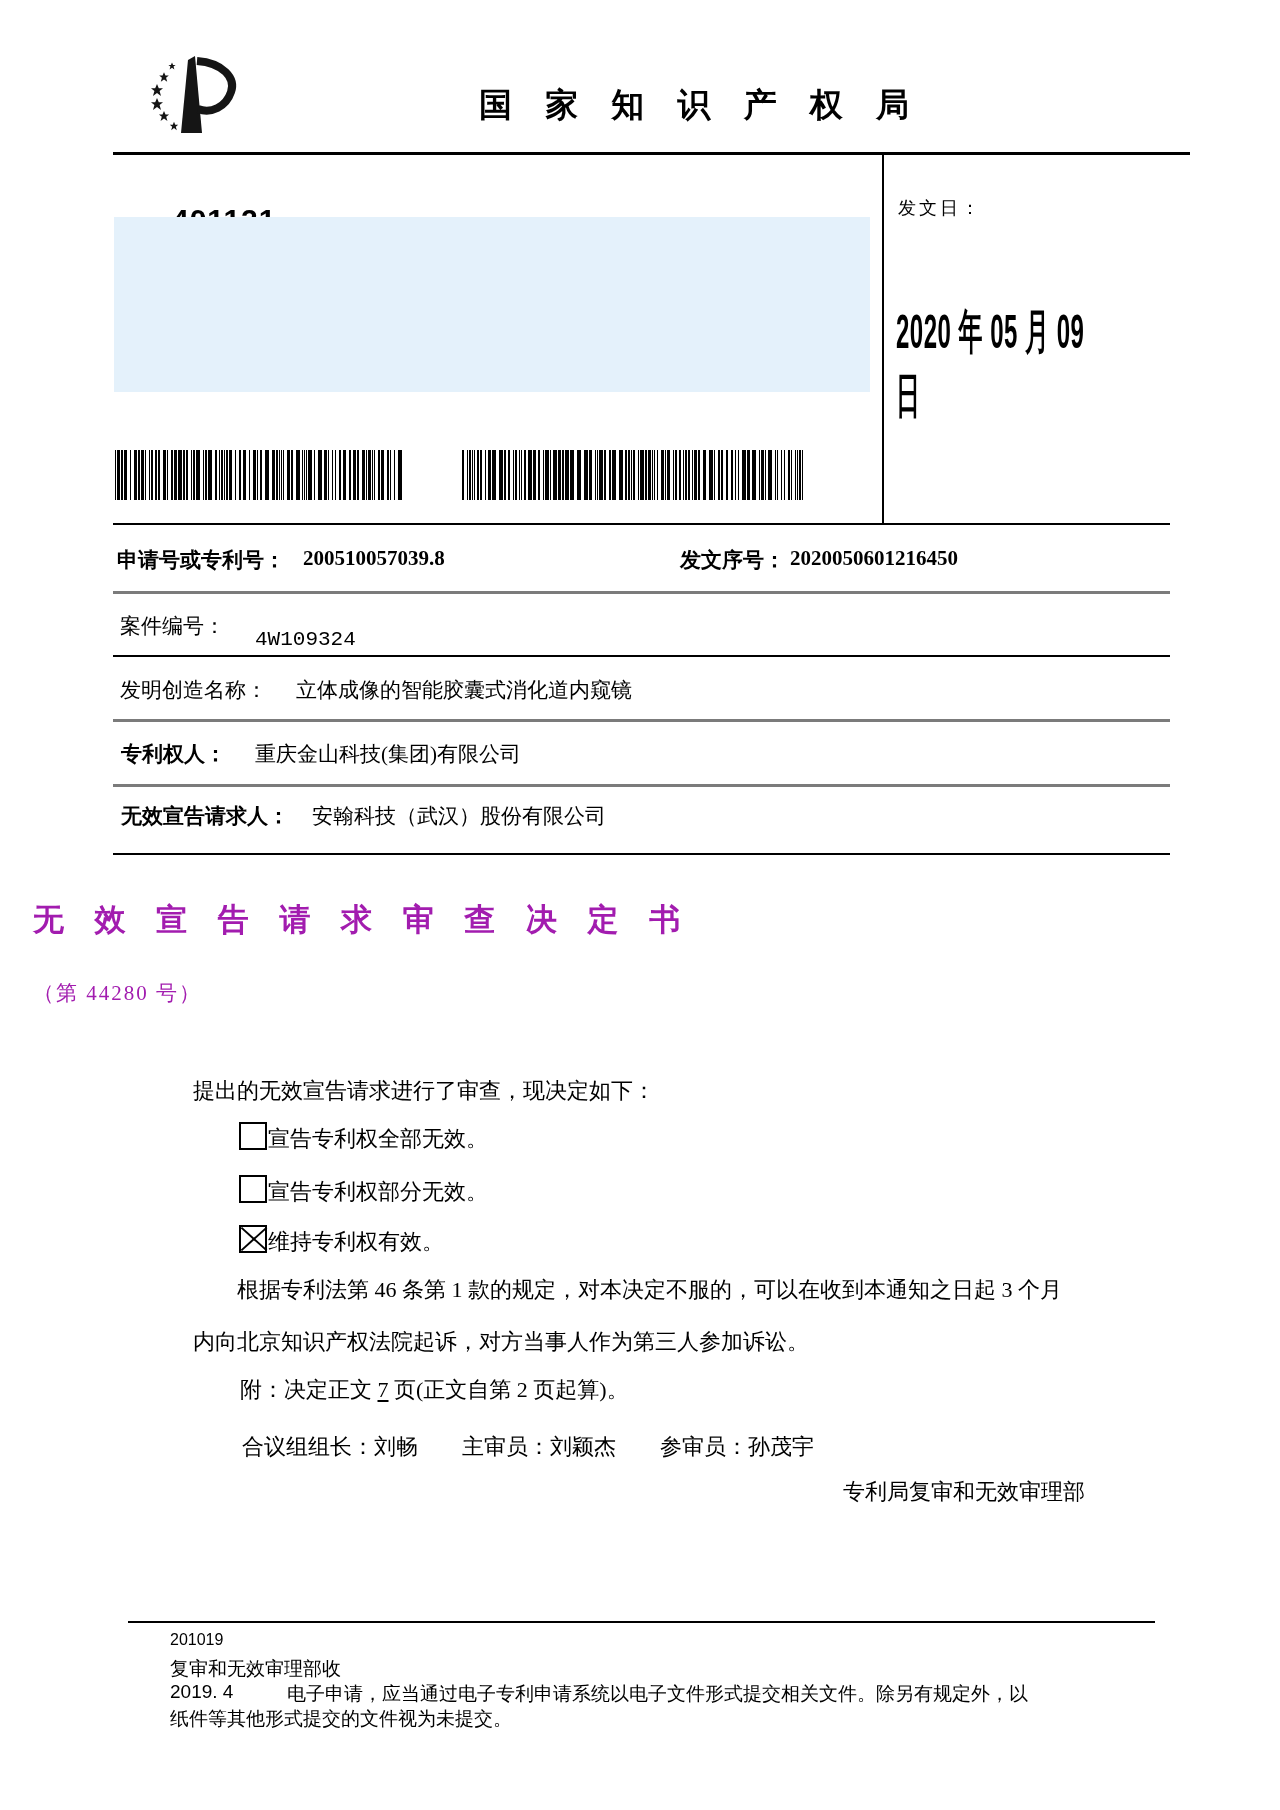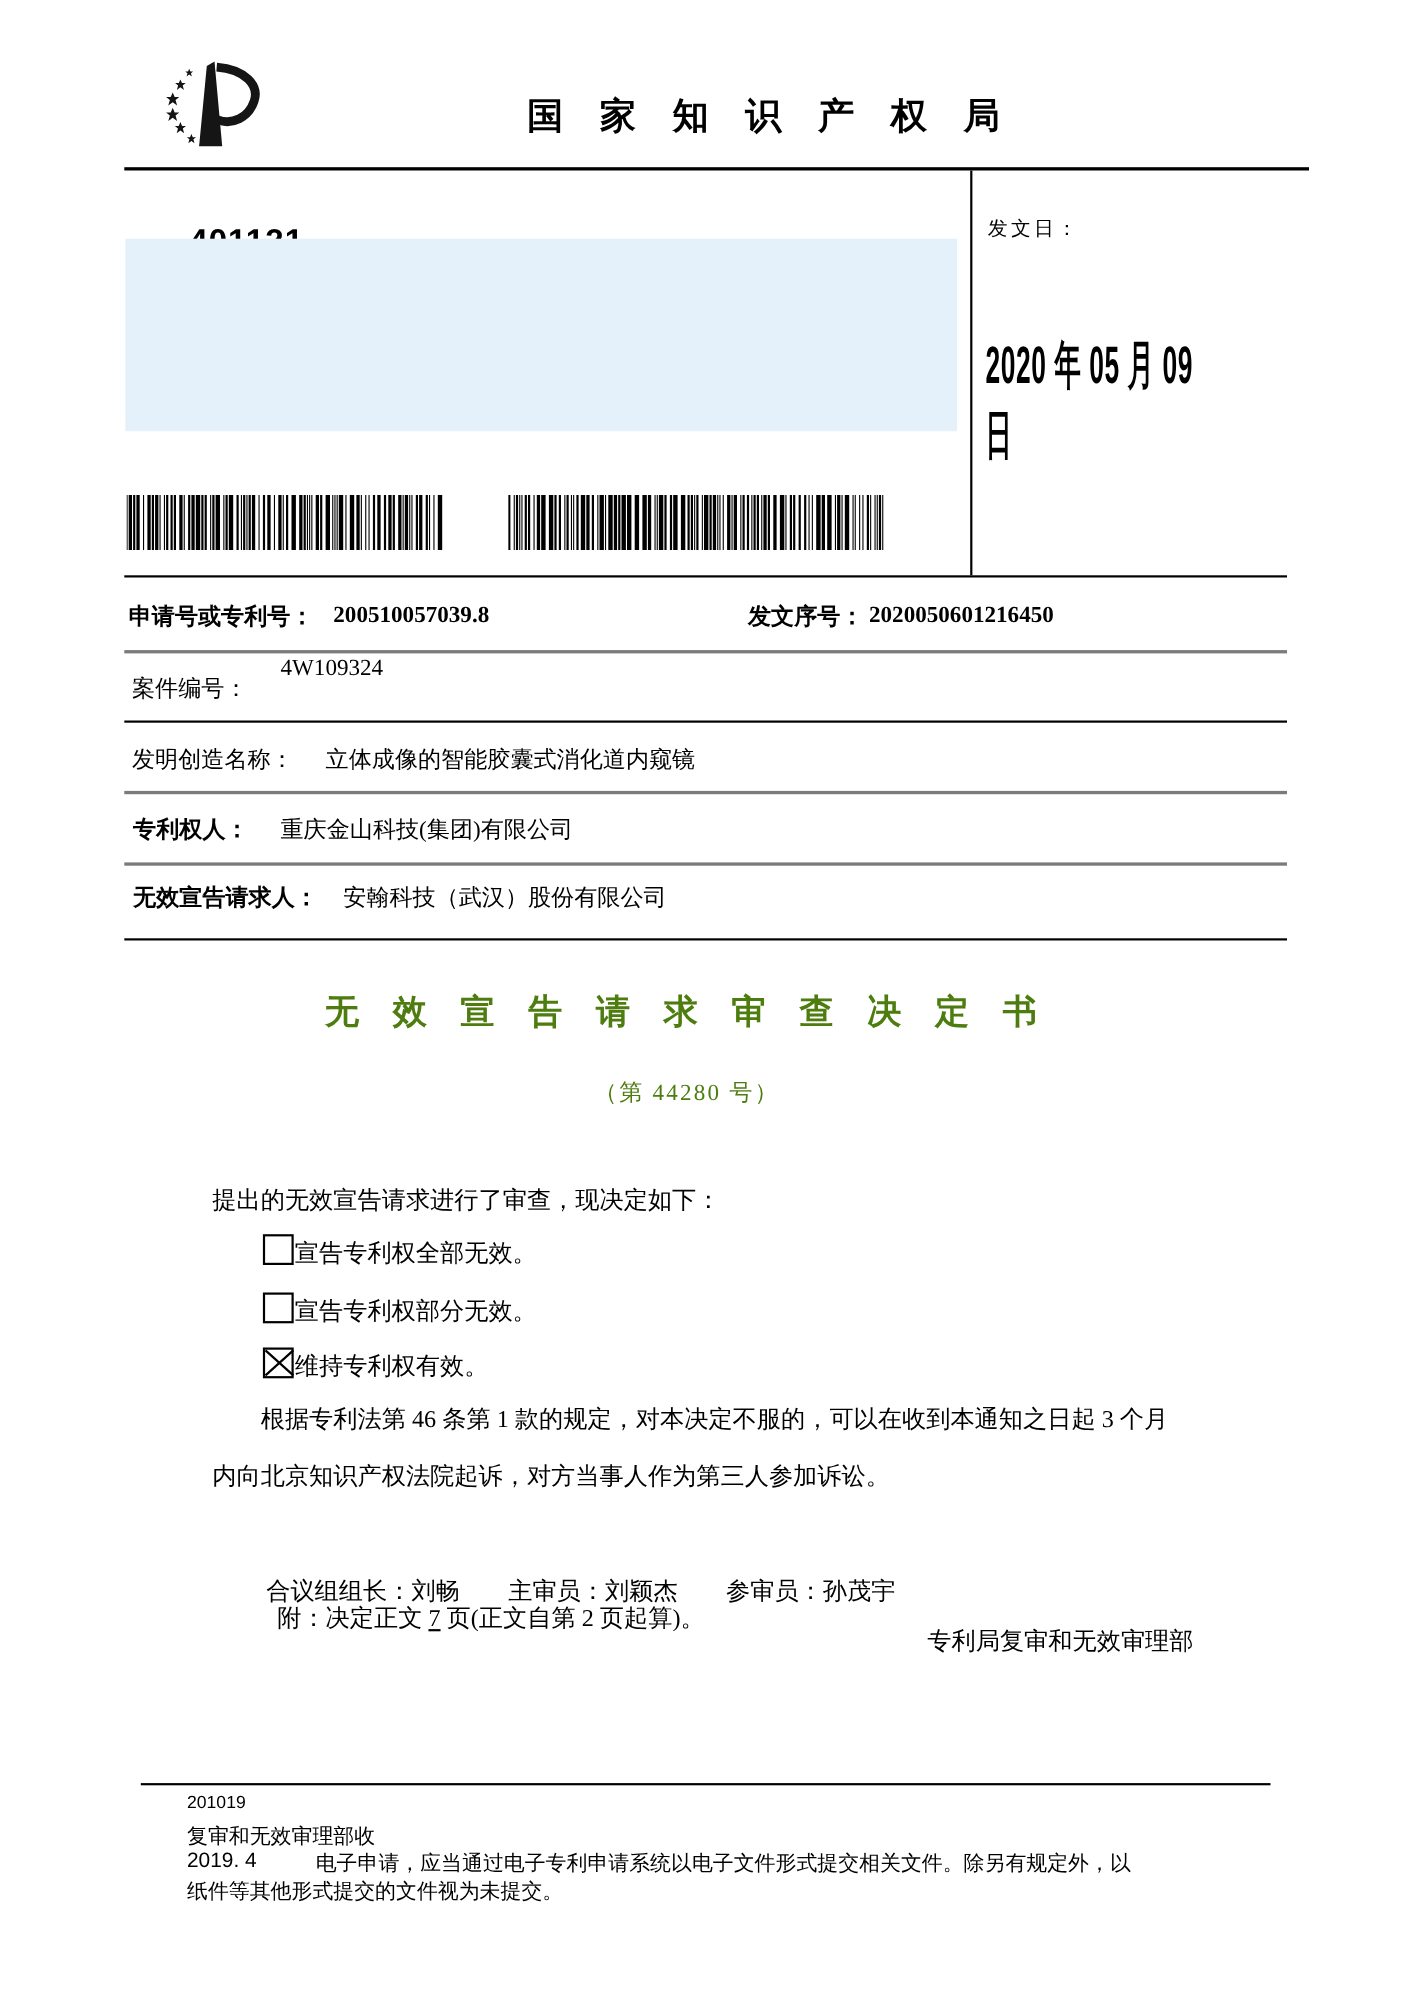--- a/index.html
+++ b/index.html
@@ -14,21 +14,21 @@
   .body{font-size:22px;}
   .bluebox{position:absolute;left:114px;top:217px;width:756px;height:175px;z-index:2;}
   .partial-num{position:absolute;left:172px;top:203px;font-size:30px;font-weight:bold;z-index:1;letter-spacing:1px;}
   .date{position:absolute;left:896px;top:300px;font-size:48px;font-weight:600;letter-spacing:1px;transform:scaleX(0.5);transform-origin:0 0;}
   .barcode{position:absolute;overflow:hidden;}
   .barcode i{position:absolute;top:0;height:100%;background:#000;}
   .cbox{position:absolute;width:24px;height:24px;border:2px solid #000;background:#fff;}
   .cbox.checked::before,.cbox.checked::after{content:"";position:absolute;top:11px;left:-4px;width:34px;height:2px;background:#000;}
   .cbox.checked::before{transform:rotate(42deg);}
   .cbox.checked::after{transform:rotate(-42deg);}
-  .center-block{position:absolute;left:0;right:64px;text-align:center;white-space:nowrap;color:#4d7c0f;margin-left:33px;}
+  .center-block{position:absolute;left:0;right:64px;text-align:left;white-space:nowrap;color:#a21caf;margin-left:33px;}
   .u{text-decoration:underline;text-underline-offset:3px;}
   .logo{position:absolute;left:145px;top:50px;width:95px;height:90px;}
 </style>
 </head>
 <body>
 
 <div class="page">
 
   <svg class="logo" viewBox="0 0 95 90">
     <defs>
@@ -229,21 +229,21 @@
   <div class="rule gray" style="top:719px;left:113px;width:1057px;height:3px;"></div>
   <div class="rule gray" style="top:784px;left:113px;width:1057px;height:3px;"></div>
   <div class="rule" style="top:853px;left:113px;width:1057px;height:2px;"></div>
 
   <div class="t serif fld b" style="left:117px;top:546px;">申请号或专利号：</div>
   <div class="t serif fld b" style="left:303px;top:546px;">200510057039.8</div>
   <div class="t serif fld b" style="left:680px;top:546px;">发文序号：</div>
   <div class="t serif fld b" style="left:790px;top:546px;">2020050601216450</div>
 
   <div class="t serif fld" style="left:120px;top:612px;">案件编号：</div>
-  <div class="t serif fld" style="left:255px;top:595px;">4W109324</div>
+  <div class="t serif fld" style="left:255px;top:628px;font-family:Liberation Mono, monospace;">4W109324</div>
 
   <div class="t serif fld" style="left:120px;top:676px;text-align:right;">发明创造名称：</div>
   <div class="t serif fld" style="left:296px;top:676px;">立体成像的智能胶囊式消化道内窥镜</div>
 
   <div class="t serif fld b" style="left:121px;top:740px;">专利权人：</div>
   <div class="t serif fld" style="left:255px;top:740px;">重庆金山科技(集团)有限公司</div>
 
   <div class="t serif fld b" style="left:121px;top:802px;">无效宣告请求人：</div>
   <div class="t serif fld" style="left:312px;top:802px;">安翰科技（武汉）股份有限公司</div>
 
@@ -257,21 +257,21 @@
 
   <span class="cbox" style="left:239px;top:1175px;"></span>
   <div class="t serif body" style="left:268px;top:1177px;">宣告专利权部分无效。</div>
 
   <span class="cbox checked" style="left:239px;top:1225px;"></span>
   <div class="t serif body" style="left:268px;top:1227px;">维持专利权有效。</div>
 
   <div class="t serif body" style="left:237px;top:1275px;">根据专利法第 46 条第 1 款的规定，对本决定不服的，可以在收到本通知之日起 3 个月</div>
   <div class="t serif body" style="left:193px;top:1327px;">内向北京知识产权法院起诉，对方当事人作为第三人参加诉讼。</div>
 
-  <div class="t serif body" style="left:240px;top:1456px;margin-left:12px;"><span>附：决定正文 </span><span class="u">7</span><span> 页(正文自第 2 页起算)。</span></div>
+  <div class="t serif body" style="left:240px;top:1375px;"><span>附：决定正文 </span><span class="u">7</span><span> 页(正文自第 2 页起算)。</span></div>
 
   <div class="t serif body" style="left:242px;top:1432px;">合议组组长：刘畅　　主审员：刘颖杰　　参审员：孙茂宇</div>
   <div class="t serif body" style="right:195px;top:1477px;">专利局复审和无效审理部</div>
 
   <div class="rule" style="top:1621px;left:128px;width:1027px;height:2px;"></div>
   <div class="t sans" style="left:170px;top:1631px;font-size:16px;">201019</div>
   <div class="t sans" style="left:170px;top:1656px;font-size:19px;">复审和无效审理部收</div>
   <div class="t sans" style="left:170px;top:1681px;font-size:19px;">2019. 4</div>
   <div class="t sans" style="left:287px;top:1681px;font-size:19px;">电子申请，应当通过电子专利申请系统以电子文件形式提交相关文件。除另有规定外，以</div>
   <div class="t sans" style="left:170px;top:1706px;font-size:19px;">纸件等其他形式提交的文件视为未提交。</div>

